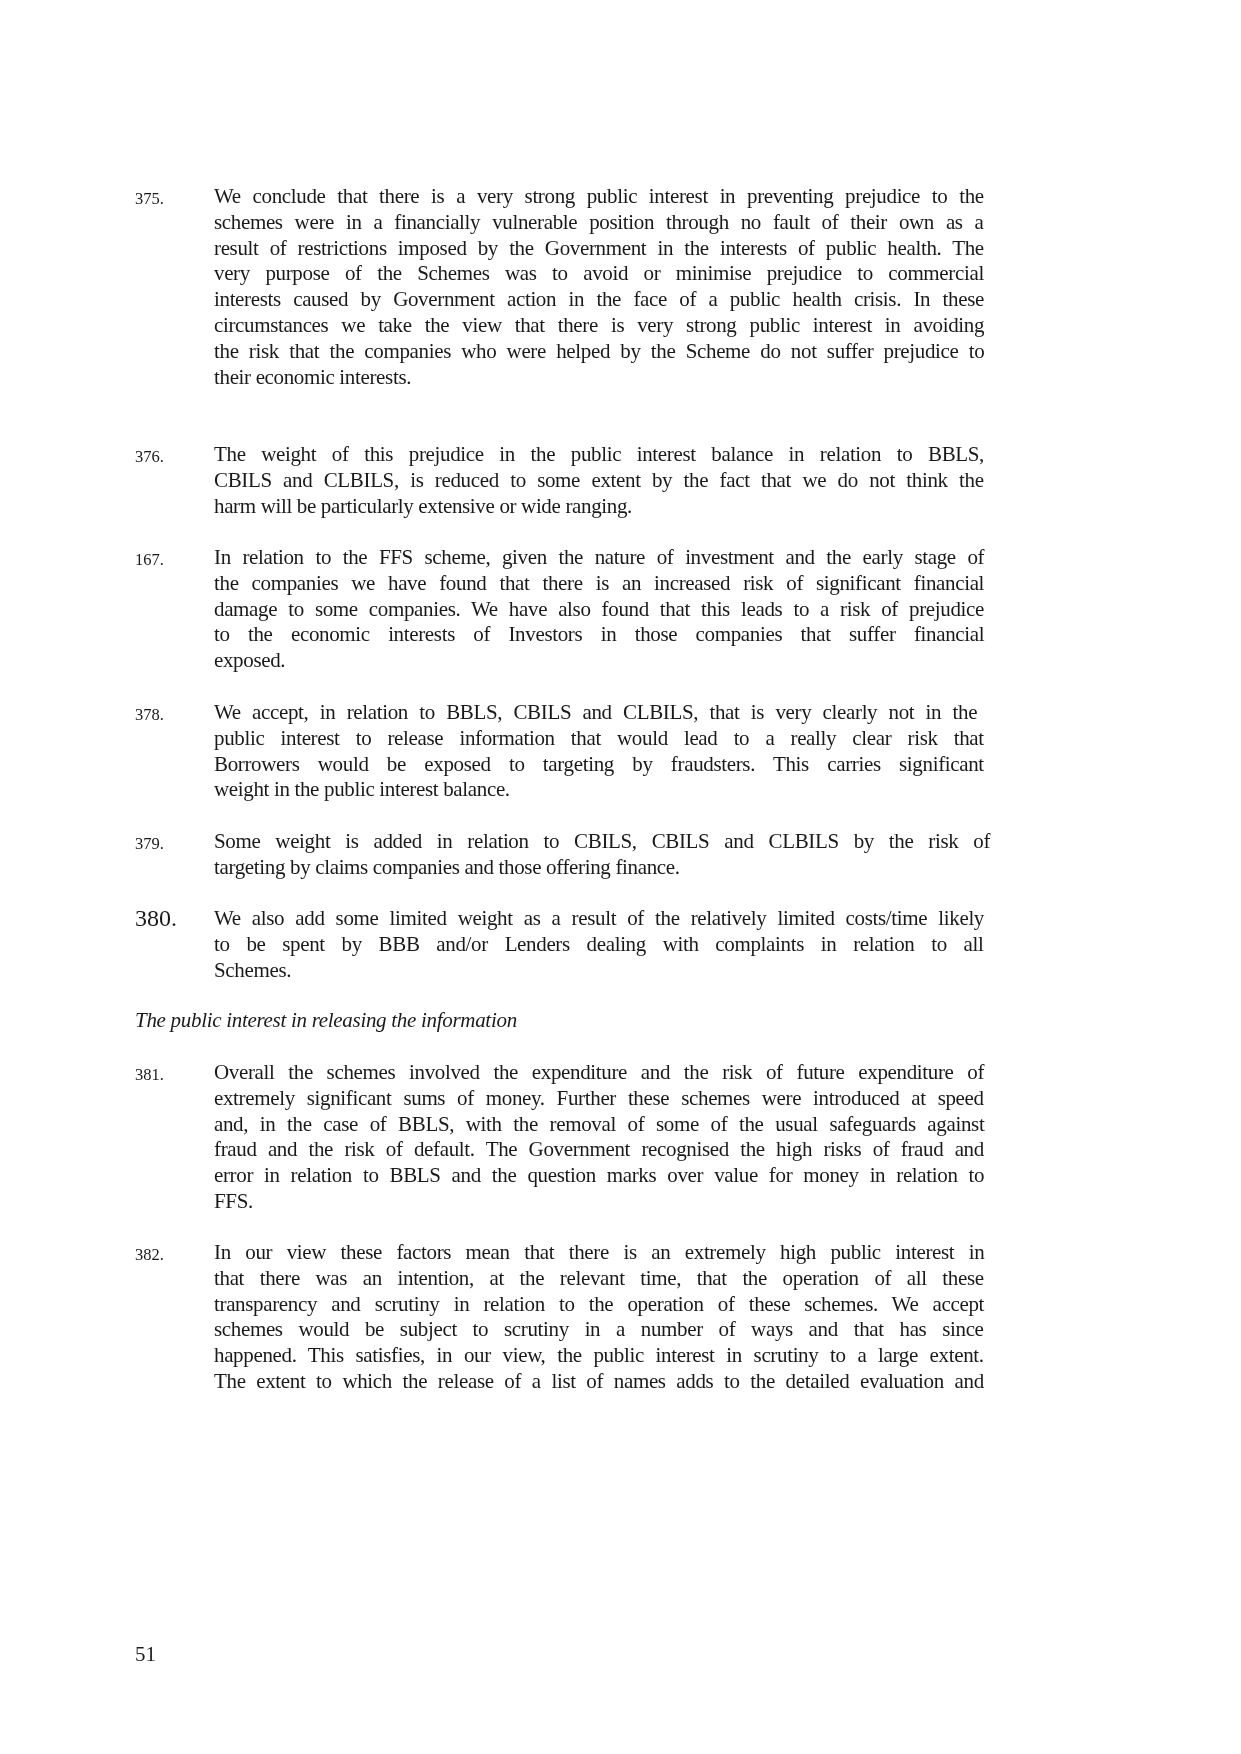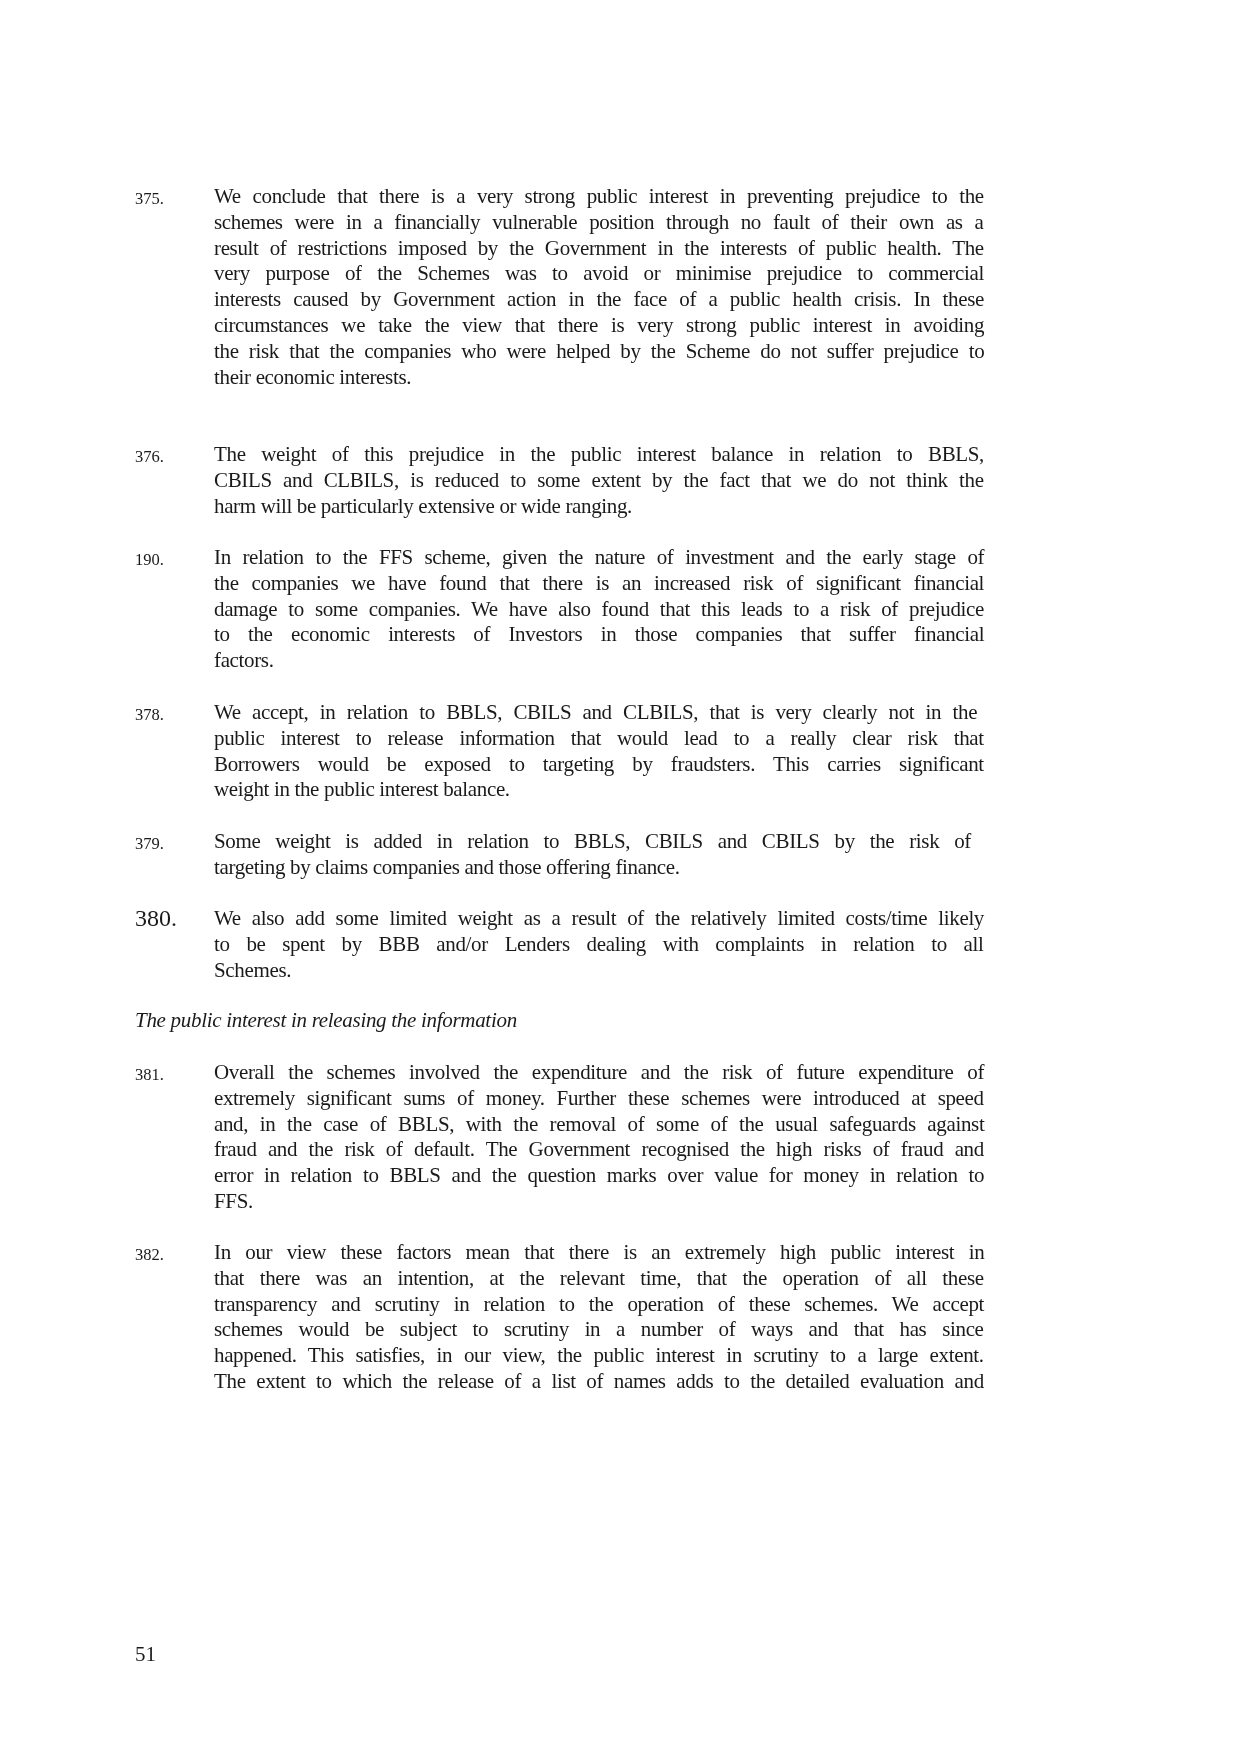--- a/index.html
+++ b/index.html
@@ -40,44 +40,44 @@
   <div class="para" style="top:442px;">
     <span class="num">376.</span>
     <div class="body">
       <span class="line" style="display: block; width: auto; word-spacing: 10.6923px; text-align-last: left;">The weight of this prejudice in the public interest balance in relation to BBLS,</span>
       <span class="line" style="display: block; width: auto; word-spacing: 6.4375px; text-align-last: left;">CBILS and CLBILS, is reduced to some extent by the fact that we do not think the</span>
       <span class="line last">harm will be particularly extensive or wide ranging.</span>
     </div>
   </div>
 
   <div class="para" style="top:545px;">
-    <span class="num">190.</span>
+    <span class="num">167.</span>
     <div class="body">
       <span class="line" style="display: block; width: auto; word-spacing: 6.73333px; text-align-last: left;">In relation to the FFS scheme, given the nature of investment and the early stage of</span>
       <span class="line" style="display: block; width: auto; word-spacing: 8.07692px; text-align-last: left;">the companies we have found that there is an increased risk of significant financial</span>
       <span class="line" style="display: block; width: auto; word-spacing: 6.13333px; text-align-last: left;">damage to some companies. We have also found that this leads to a risk of prejudice</span>
       <span class="line" style="display: block; width: auto; word-spacing: 13.4545px; text-align-last: left;">to the economic interests of Investors in those companies that suffer financial</span>
-      <span class="line last">factors.</span>
+      <span class="line last">exposed.</span>
     </div>
   </div>
 
   <div class="para" style="top:700px;">
     <span class="num">378.</span>
     <div class="body">
       <span class="line" style="display: block; width: auto; word-spacing: 6.375px; text-align-last: left;">We accept, in relation to BBLS, CBILS and CLBILS,  that is very clearly not in the</span>
       <span class="line" style="display: block; width: auto; word-spacing: 11.2308px; text-align-last: left;">public interest to release information that would lead to a really clear risk that</span>
       <span class="line" style="display: block; width: auto; word-spacing: 13.4px; text-align-last: left;">Borrowers would be exposed to targeting by fraudsters. This carries significant</span>
       <span class="line last">weight in the public interest balance.</span>
     </div>
   </div>
 
   <div class="para" style="top:829px;">
     <span class="num">379.</span>
     <div class="body">
-      <span class="line" style="display: block; width: auto; word-spacing: 10px; text-align-last: left;">Some weight is added in relation to BBLS, CBILS and CBILS by the risk of</span>
+      <span class="line" style="display: block; width: auto; word-spacing: 10px; text-align-last: left;">Some weight is added in relation to CBILS, CBILS and CLBILS by the risk of</span>
       <span class="line last">targeting by claims companies and those offering finance.</span>
     </div>
   </div>
 
   <div class="para" style="top:906px;">
     <span class="num large">380.</span>
     <div class="body">
       <span class="line" style="display: block; width: auto; word-spacing: 6.14286px; text-align-last: left;">We also add some limited weight as a result of the relatively limited costs/time likely</span>
       <span class="line" style="display: block; width: auto; word-spacing: 11.8462px; text-align-last: left;">to be spent by BBB and/or Lenders dealing with complaints in relation to all</span>
       <span class="line last">Schemes.</span>

